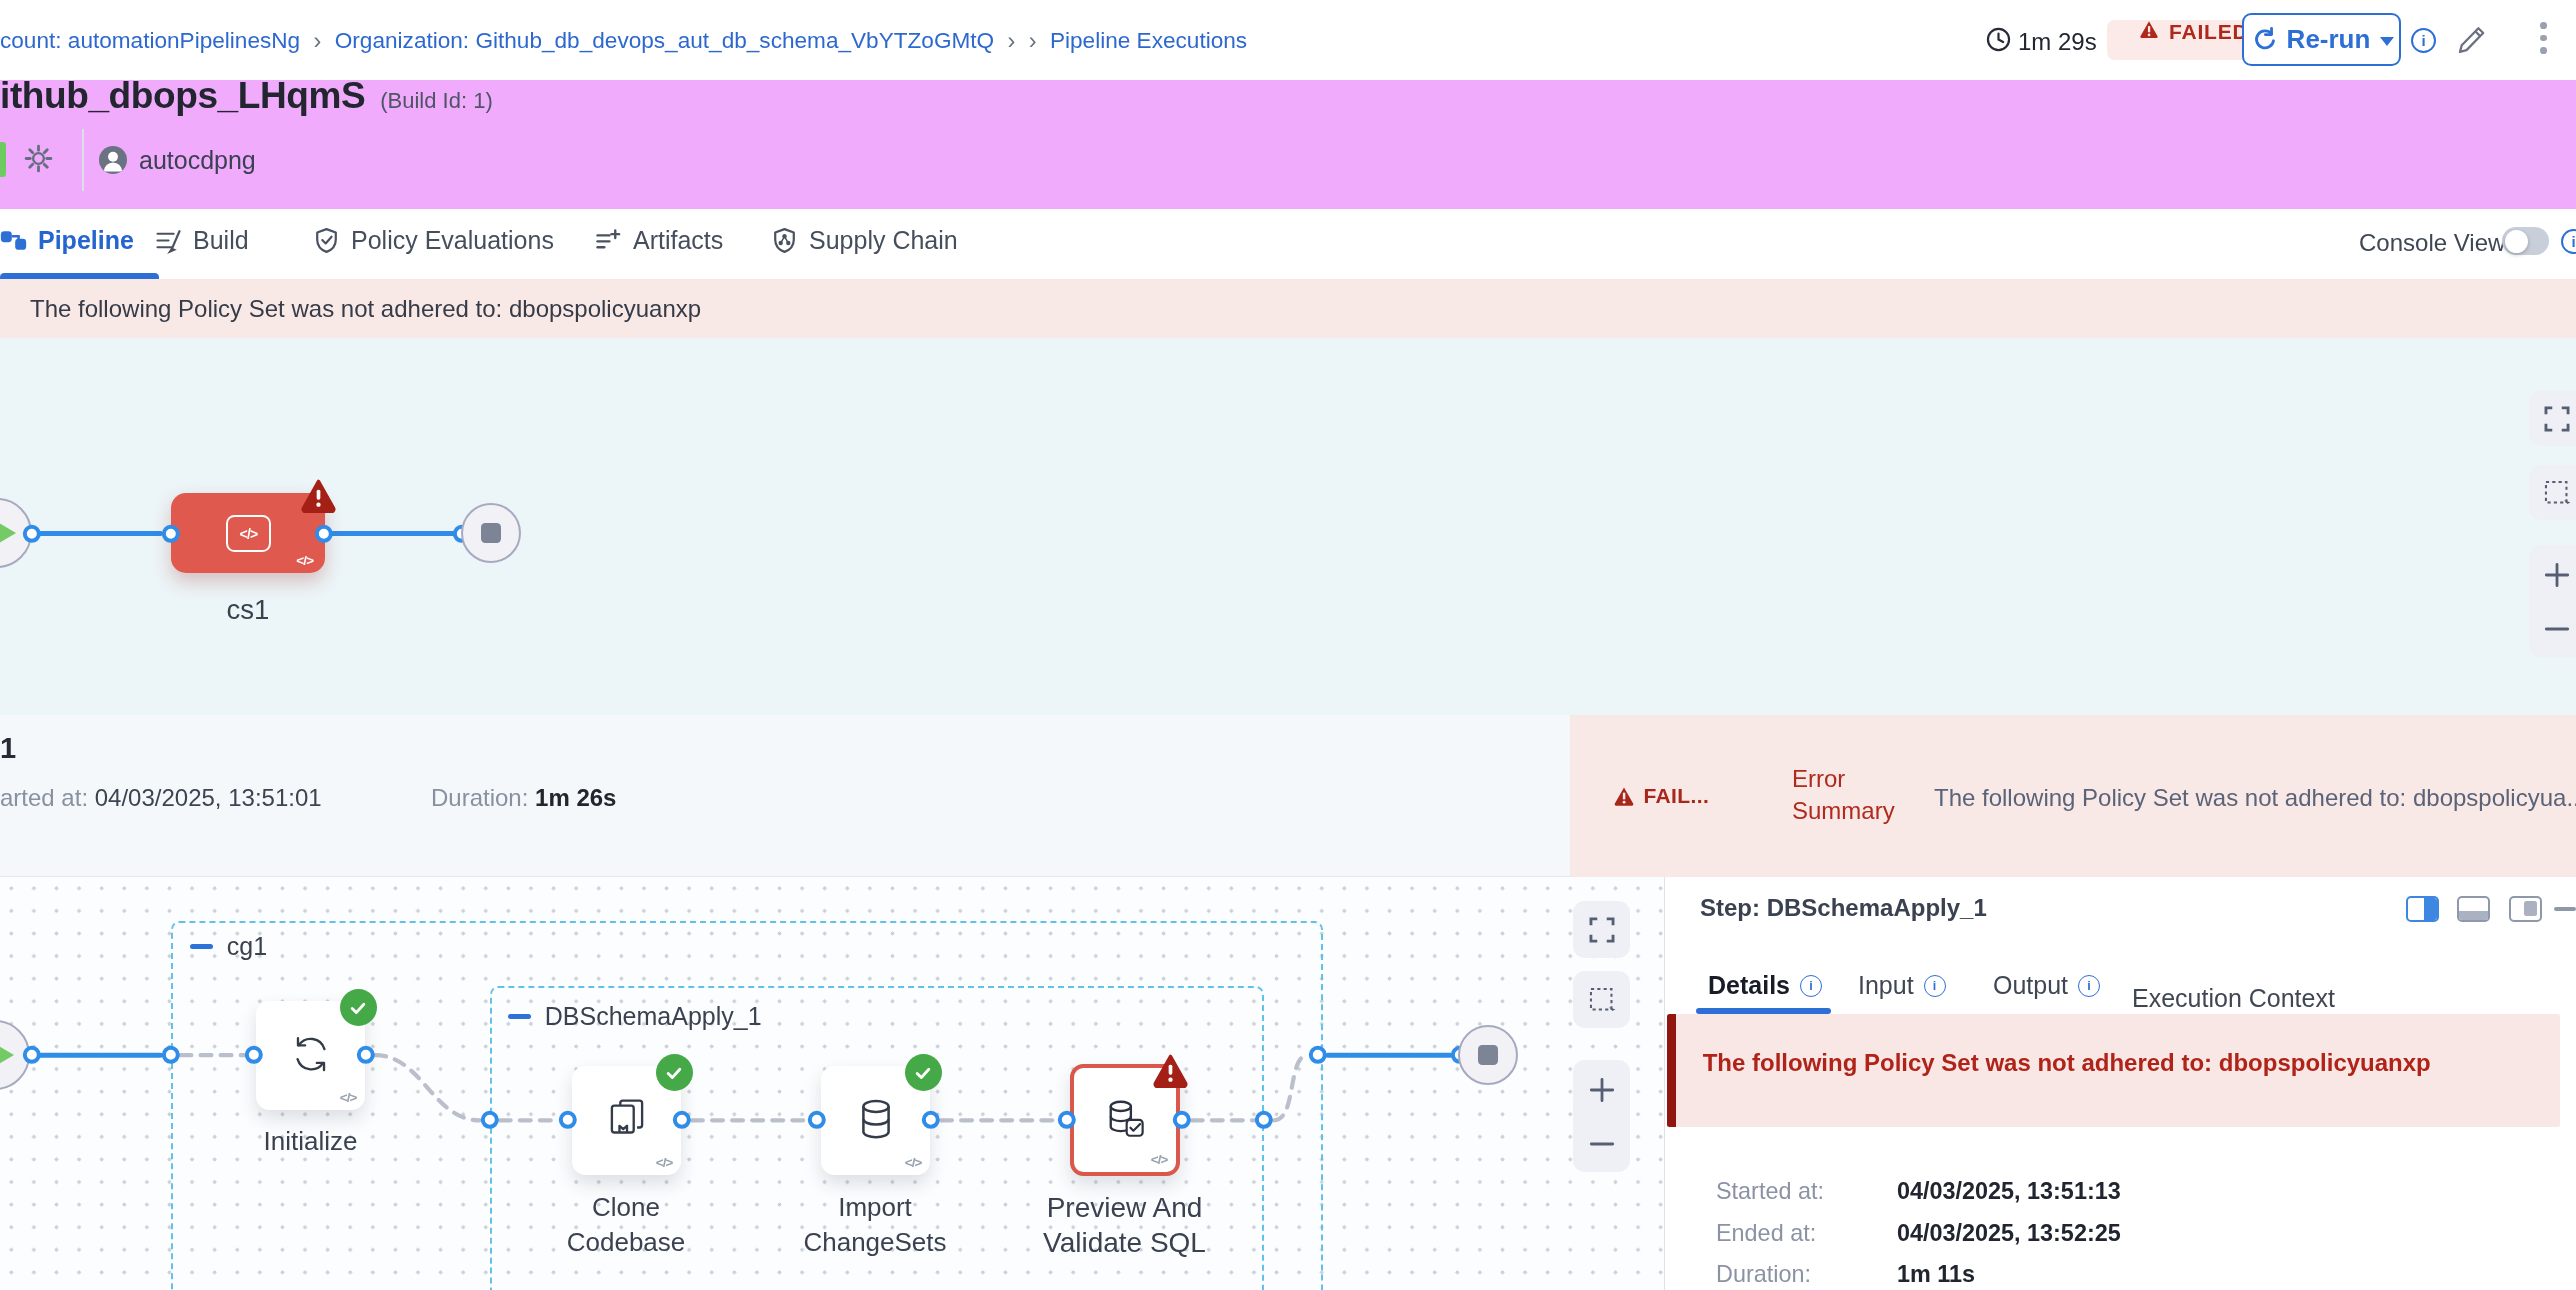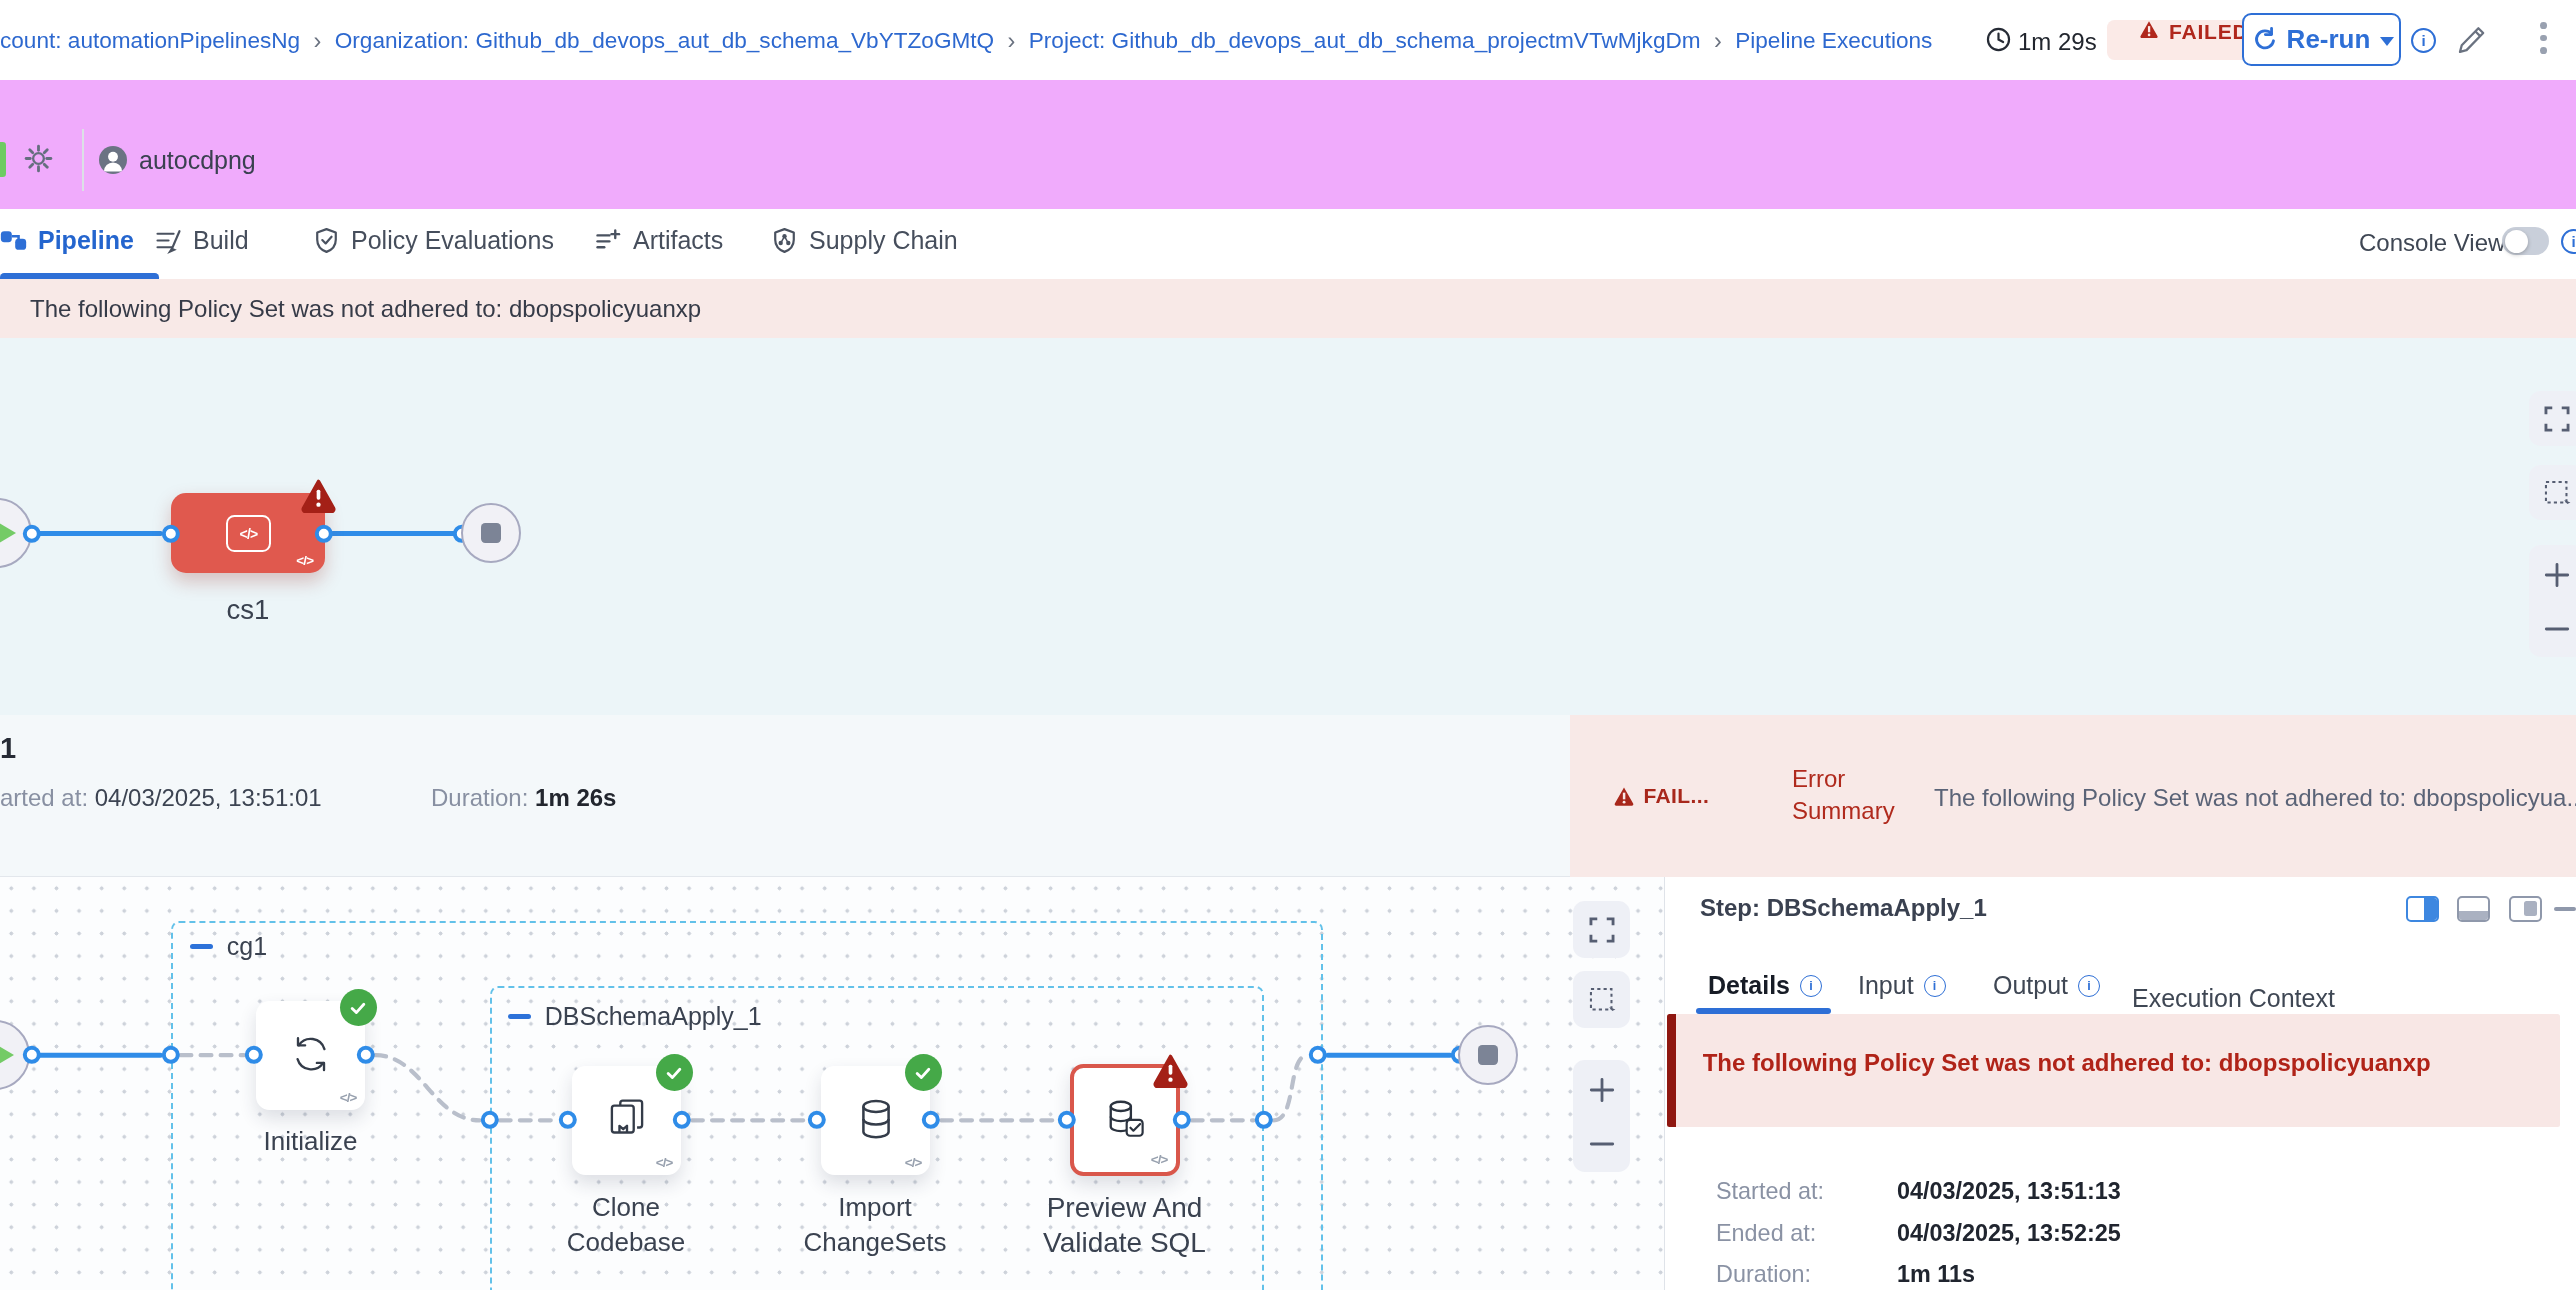--- a/index.html
+++ b/index.html
@@ -118,21 +118,20 @@
 <body>
 
 <div class="screen">
 
   <header class="topbar">
     <nav class="breadcrumb">
       <a>count: automationPipelinesNg</a>
       <span class="crumb-sep">›</span>
       <a>Organization: Github_db_devops_aut_db_schema_VbYTZoGMtQ</a>
       <span class="crumb-sep">›</span>
-      <a>Project: Github_db_devops_aut_db_schema_projectmVTwMjkgDm</a>
       <span class="crumb-sep">›</span>
       <a>Pipeline Executions</a>
     </nav>
     <div class="tb-right">
       <svg class="abs" style="left:11.7px;top:26px;" width="27" height="27" viewBox="0 0 32 32">
         <circle cx="16" cy="16" r="12.5" fill="none" stroke="#262b35" stroke-width="2.6"></circle>
         <path d="M16 9 v7 l5.5 3" fill="none" stroke="#262b35" stroke-width="2.6" stroke-linecap="round"></path>
       </svg>
       <span class="elapsed">1m 29s</span>
       <div class="failed-badge">
@@ -157,20 +156,24 @@
         <path d="M25.5 9.5 l5.5 5.5" stroke="#6a7280" stroke-width="2.6"></path>
       </svg>
       <div class="kebab">
           <i></i>
           <i></i>
           <i></i>
         </div>
     </div>
   </header>
 
+  <div class="title-row">
+    <h1>ithub_dbops_LHqmS</h1>
+    <span class="build-id">(Build Id: 1)</span>
+  </div>
   <div class="meta-row">
     <div class="green-sliver"></div>
     <svg class="meta-gear" width="33" height="33" viewBox="0 0 40 40">
       <circle cx="20" cy="20" r="6.5" fill="none" stroke="#656e7f" stroke-width="2.8"></circle>
       <g stroke="#656e7f" stroke-width="3.4" stroke-linecap="round">
         <line x1="20" y1="5" x2="20" y2="10"></line>
           <line x1="20" y1="30" x2="20" y2="35"></line>
         <line x1="5" y1="20" x2="10" y2="20"></line>
           <line x1="30" y1="20" x2="35" y2="20"></line>
         <line x1="9.4" y1="9.4" x2="13" y2="13"></line>

